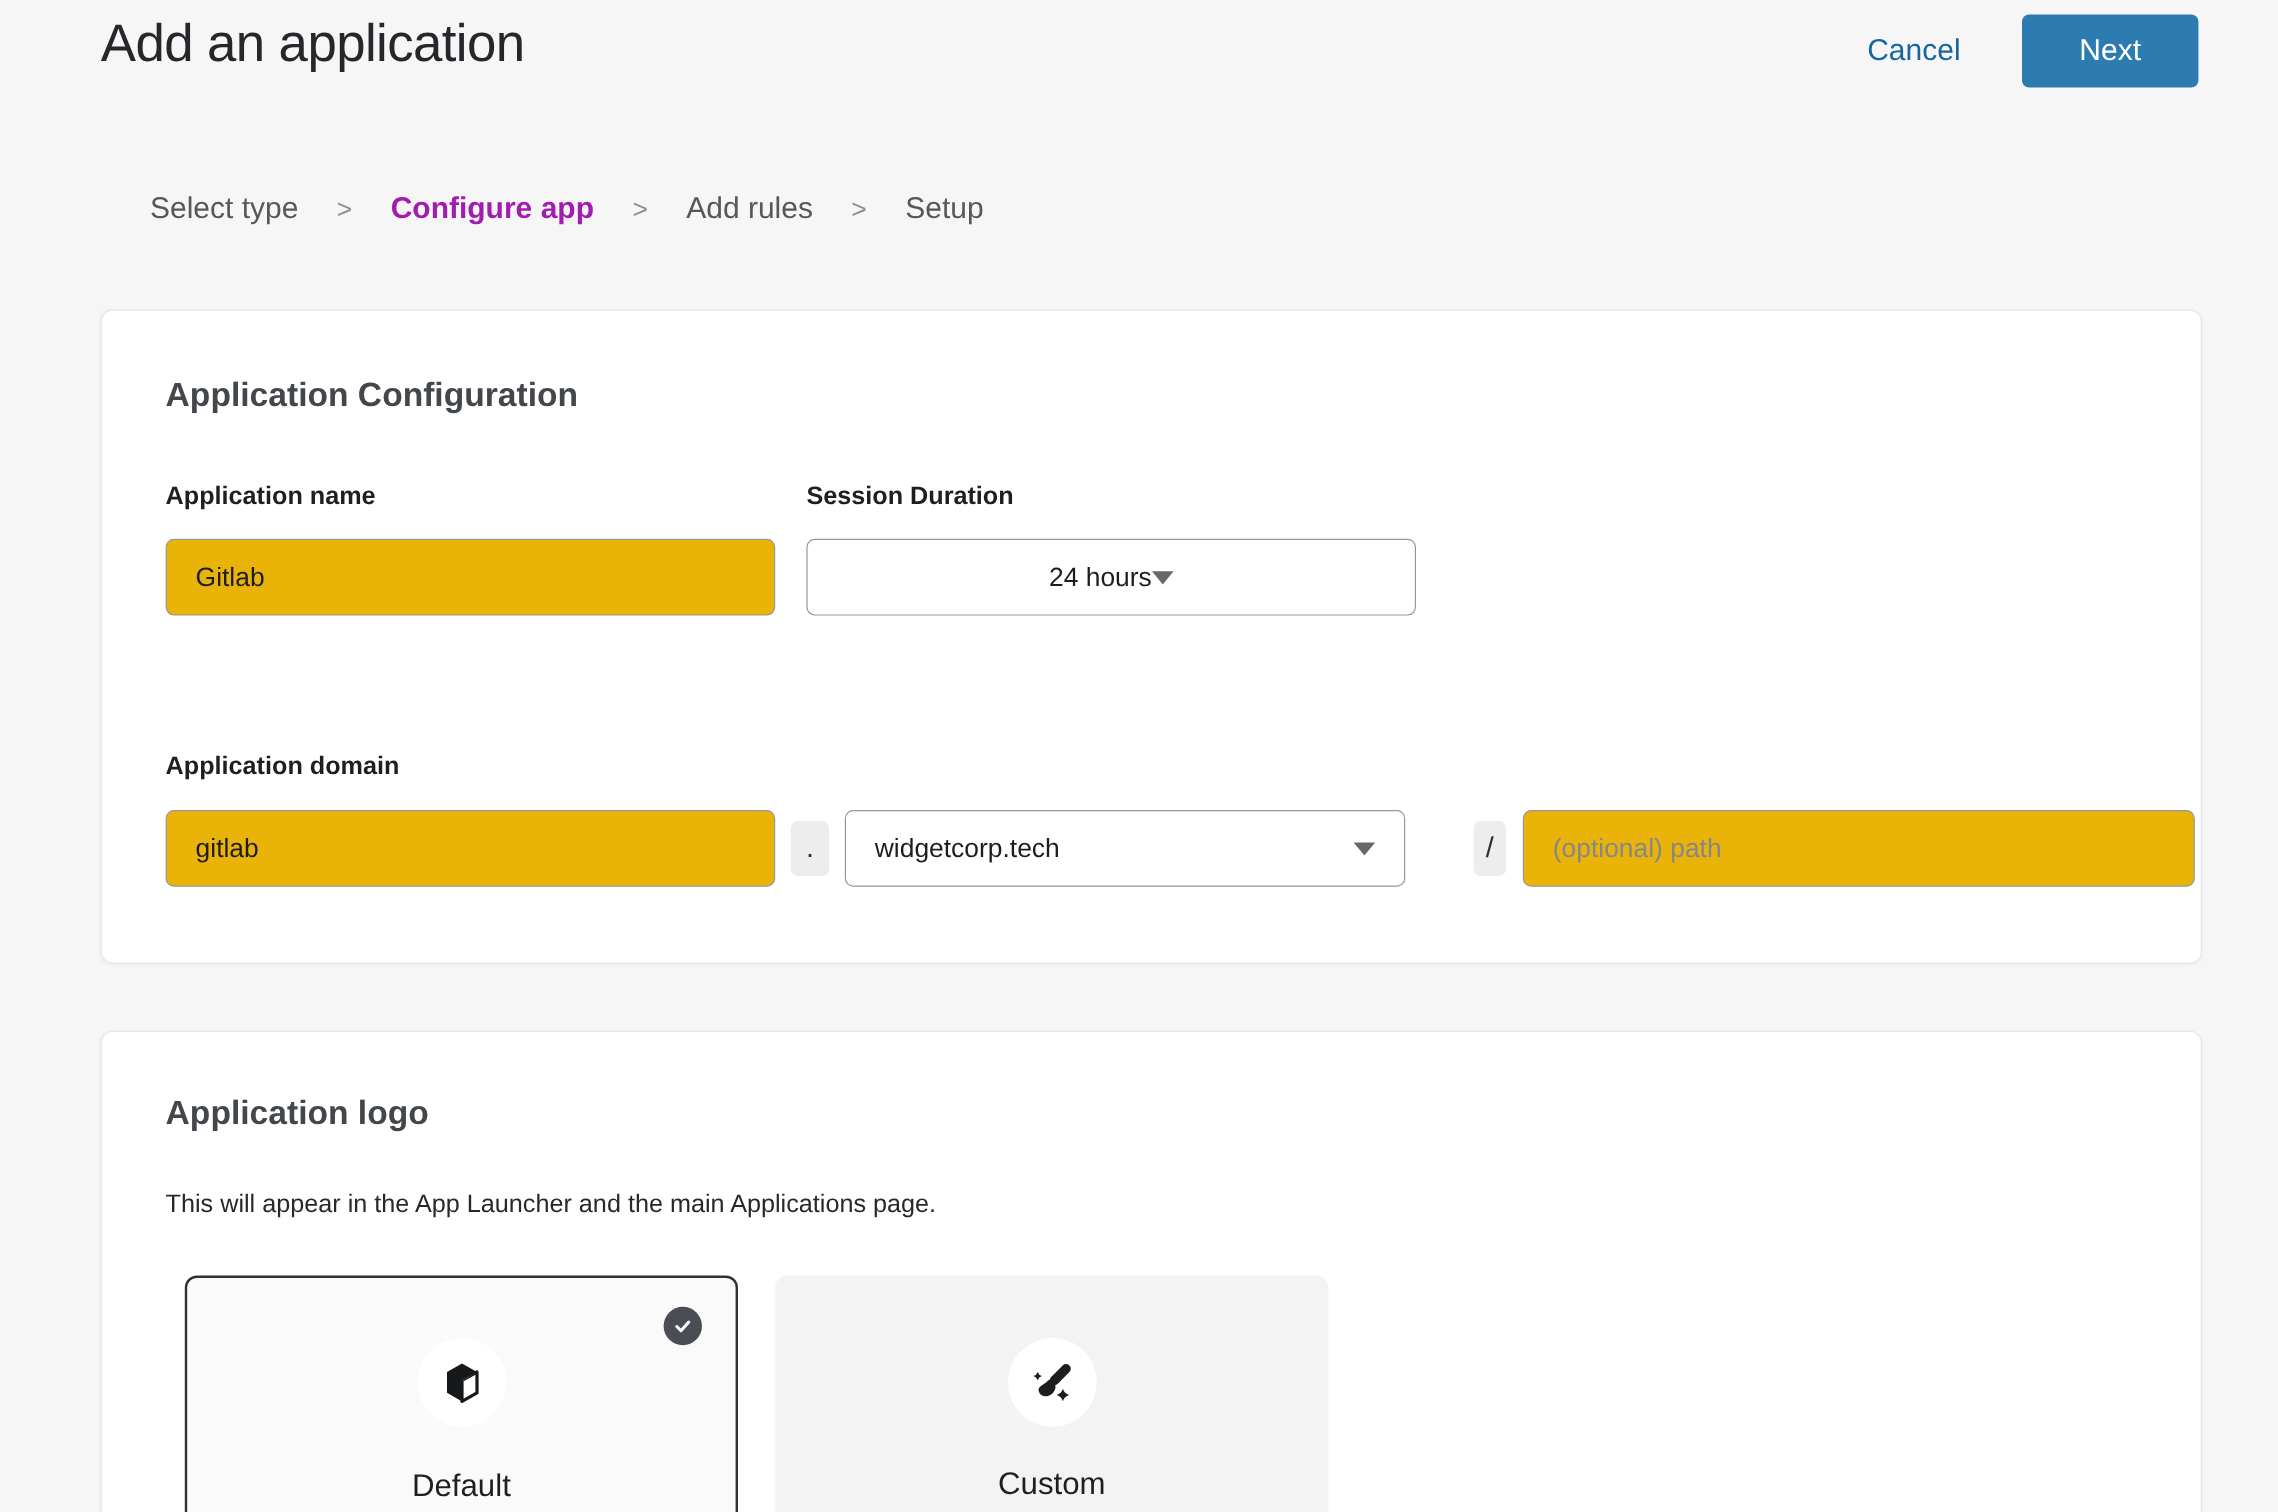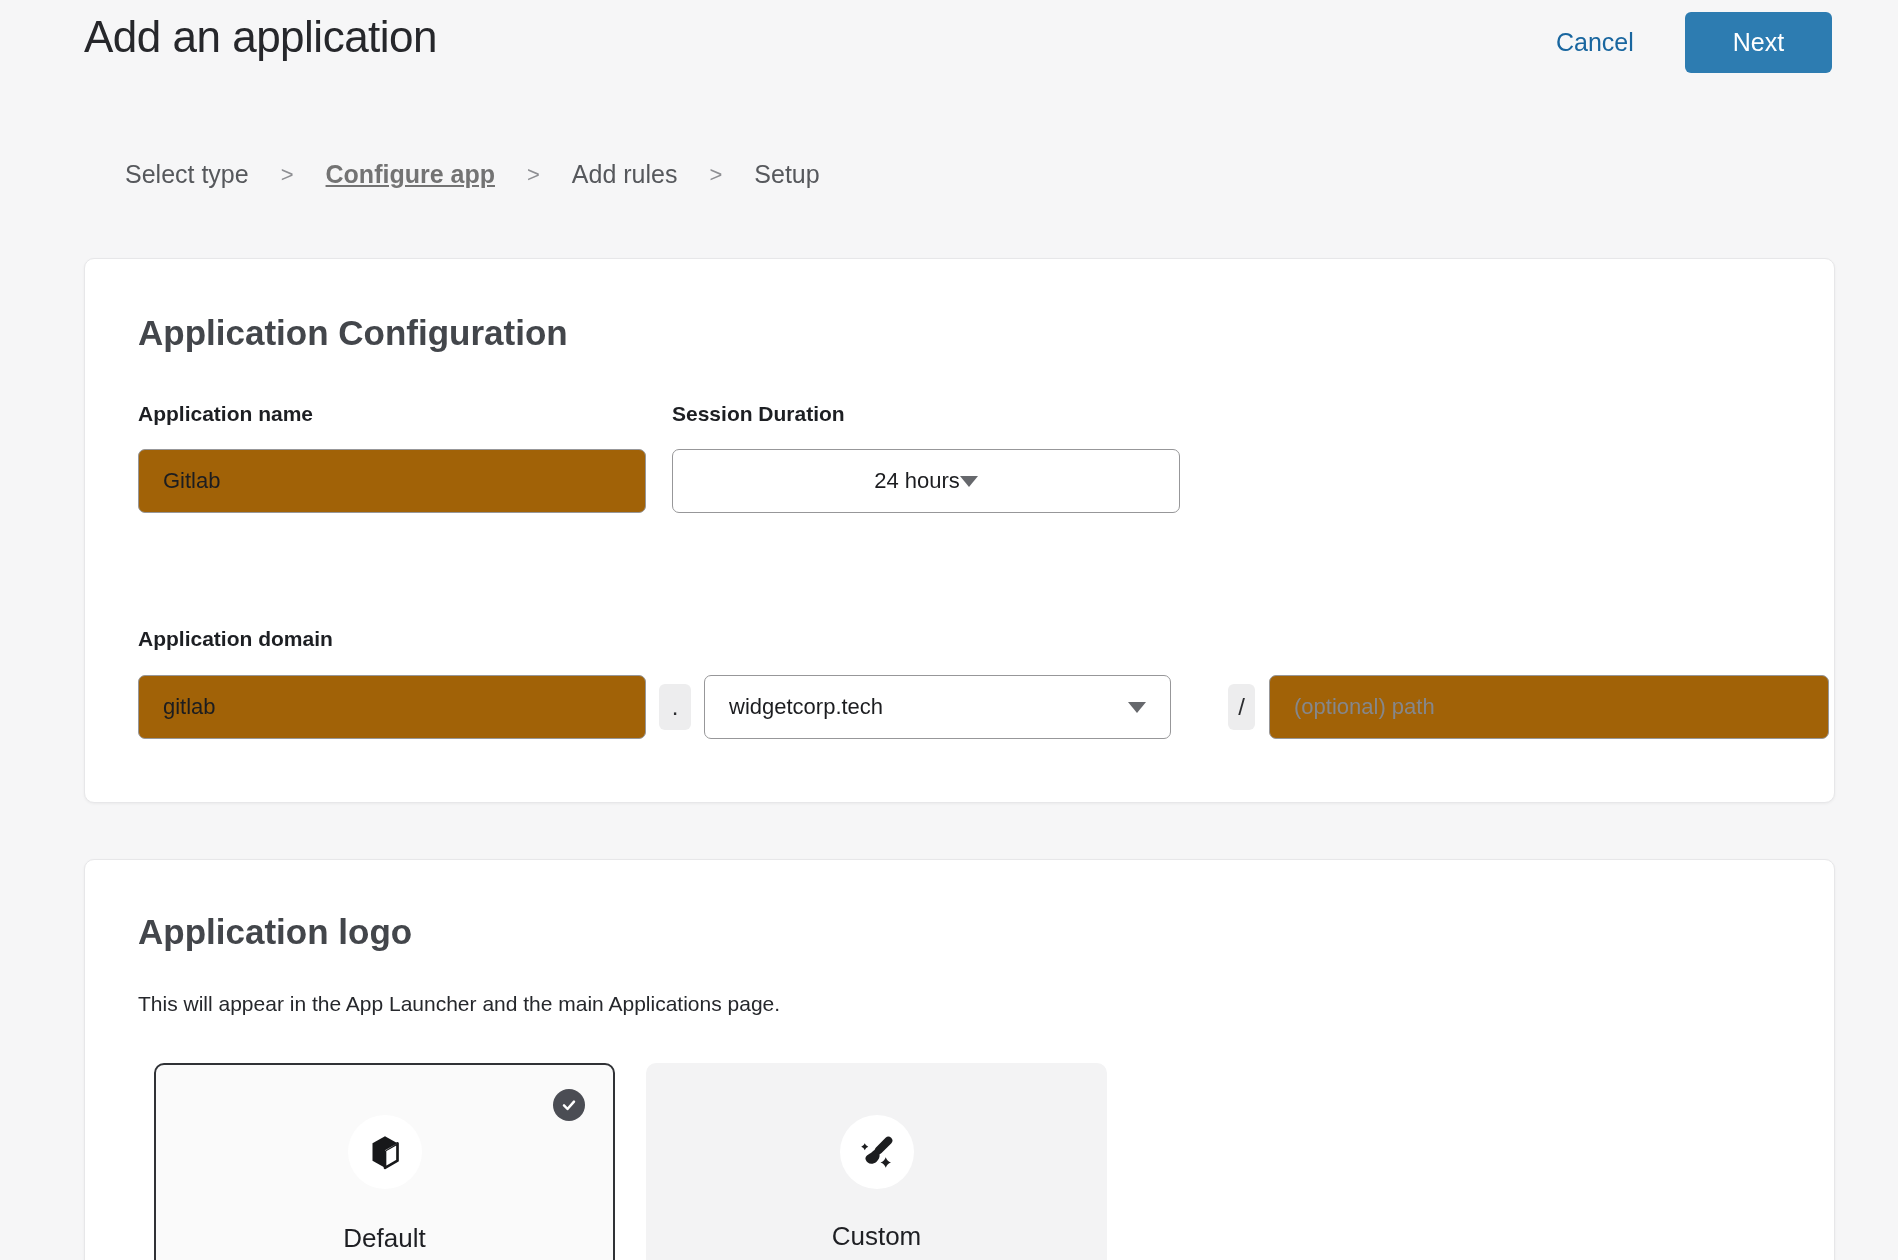--- a/index.html
+++ b/index.html
@@ -28,47 +28,47 @@
     font-size: 25px; font-family: inherit; cursor: pointer;
   }
 
   
   .breadcrumb {
     position: absolute; left: 96px; top: 160px;
     display: flex; align-items: center; gap: 32px;
     font-size: 25px; color: #56585c; margin-left: 29px;
   }
   .breadcrumb .sep { color: #8e8f93; font-size: 22px; }
-  .breadcrumb .active { color: #737373; font-weight: bold; text-decoration: underline; }
+  .breadcrumb .active { color: #a21caf; font-weight: bold; }
 
   
   .card {
     position: absolute; left: 84px; width: 1751px;
     background: #ffffff;
     border: 1px solid #e7e7e9; border-radius: 10px;
     box-shadow: 0 1px 3px rgba(0,0,0,0.05);
   }
   .card-config { top: 258px; height: 545px; }
   .card-logo   { top: 859px; height: 560px; }
   .card h2 {
     position: absolute; left: 53px;
-    font-size: 35px; font-weight: bold; color: #43464b;
+    font-size: 28px; font-weight: bold; color: #43464b;
   }
   .card-config h2 { top: 54px; }
   .card-logo   h2 { top: 52px; }
 
   .field-label {
     position: absolute;
     font-size: 21px; font-weight: bold; color: #1d1f23; white-space: nowrap;
   }
 
   .text-input {
     position: absolute; height: 64px;
     border: 1.5px solid #979799; border-radius: 7px;
-    background: #a16207;
+    background: #eab308;
     font-family: inherit; font-size: 22px; color: #1c1d20;
     padding: 0 24px; outline: none;
   }
   .text-input::placeholder { color: #85878b; }
 
   .select-box {
     position: absolute; height: 64px;
     border: 1.5px solid #979799; border-radius: 7px;
     background: #ffffff;
     display: flex; align-items: center; justify-content: space-between;

